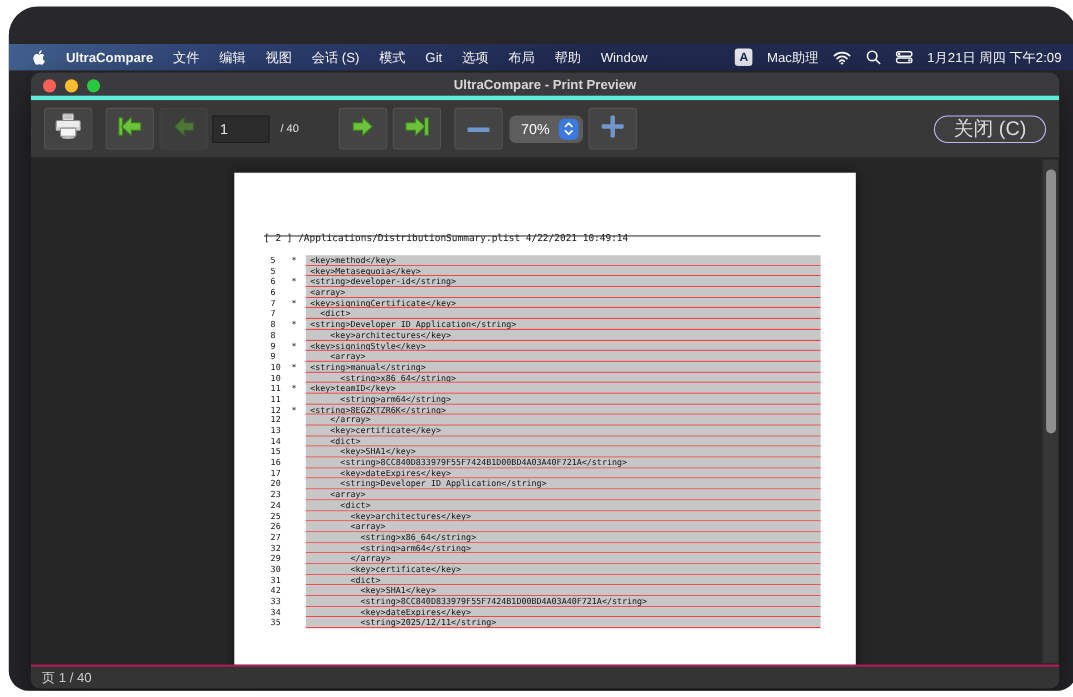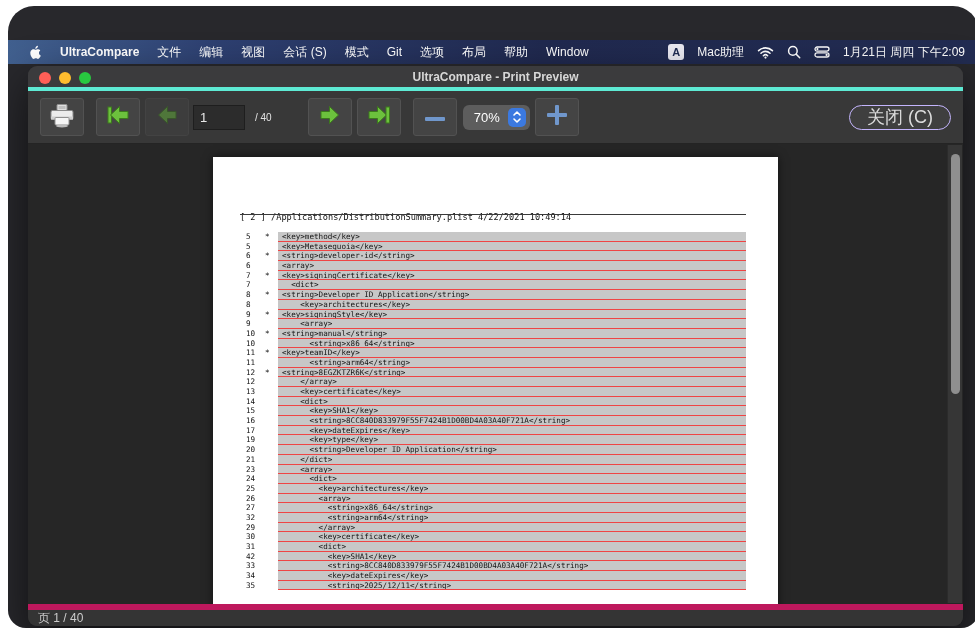--- a/index.html
+++ b/index.html
@@ -62,21 +62,21 @@
               font-size:7.6px; line-height:9.7px; color:#141414; white-space:pre; }
   .ln { width:19px; flex:none; }
   .star { width:13px; flex:none; }
   .code { flex:1; background:#c7c7c7; border-bottom:1px solid #ef4444; padding-left:4px; overflow:hidden; }
 
   .v-scrollbar { position:absolute; top:1px; bottom:1px; right:1px; width:15px;
                  background:#363636; border-left:1px solid #2b2b2b; }
   .v-thumb { position:absolute; top:9px; left:3px; width:9px; height:240px;
              background:#8f8f8f; border-radius:5px; }
 
-  .statusbar { height:22px; background:#343434; border-top:6px solid #be185d;
+  .statusbar { height:22px; background:#343434; border-top:2px solid #be185d;
                display:flex; align-items:center; padding:0 10px; color:#cccccc; font-size:12px; flex:none; }
 </style>
 </head>
 <body>
 
 <div class="screen">
 
   <div class="menubar">
     <div class="menu-left">
       <span class="apple">
@@ -342,37 +342,27 @@
     <span class="code">      &lt;string&gt;8CC840D833979F55F7424B1D00BD4A03A40F721A&lt;/string&gt;</span>
   </div>
 
   <div class="code-row">
     <span class="ln">17</span>
     <span class="star"></span>
     <span class="code">      &lt;key&gt;dateExpires&lt;/key&gt;</span>
   </div>
 
 
-  <div class="code-row">
-    <span class="ln">19</span>
-    <span class="star"></span>
-    <span class="code">      &lt;key&gt;type&lt;/key&gt;</span>
-  </div>
 
   <div class="code-row">
     <span class="ln">20</span>
     <span class="star"></span>
     <span class="code">      &lt;string&gt;Developer ID Application&lt;/string&gt;</span>
   </div>
 
-  <div class="code-row">
-    <span class="ln">21</span>
-    <span class="star"></span>
-    <span class="code">    &lt;/dict&gt;</span>
-  </div>
 
 
   <div class="code-row">
     <span class="ln">23</span>
     <span class="star"></span>
     <span class="code">    &lt;array&gt;</span>
   </div>
 
   <div class="code-row">
     <span class="ln">24</span>

